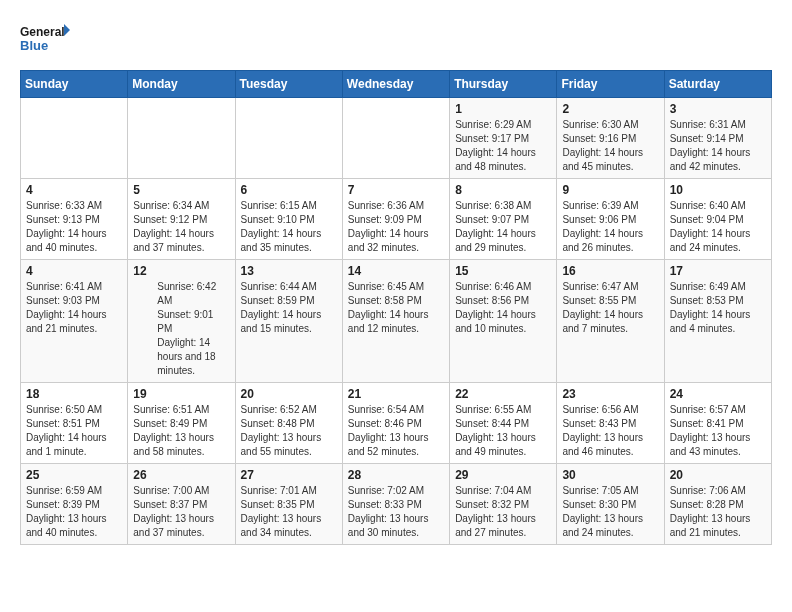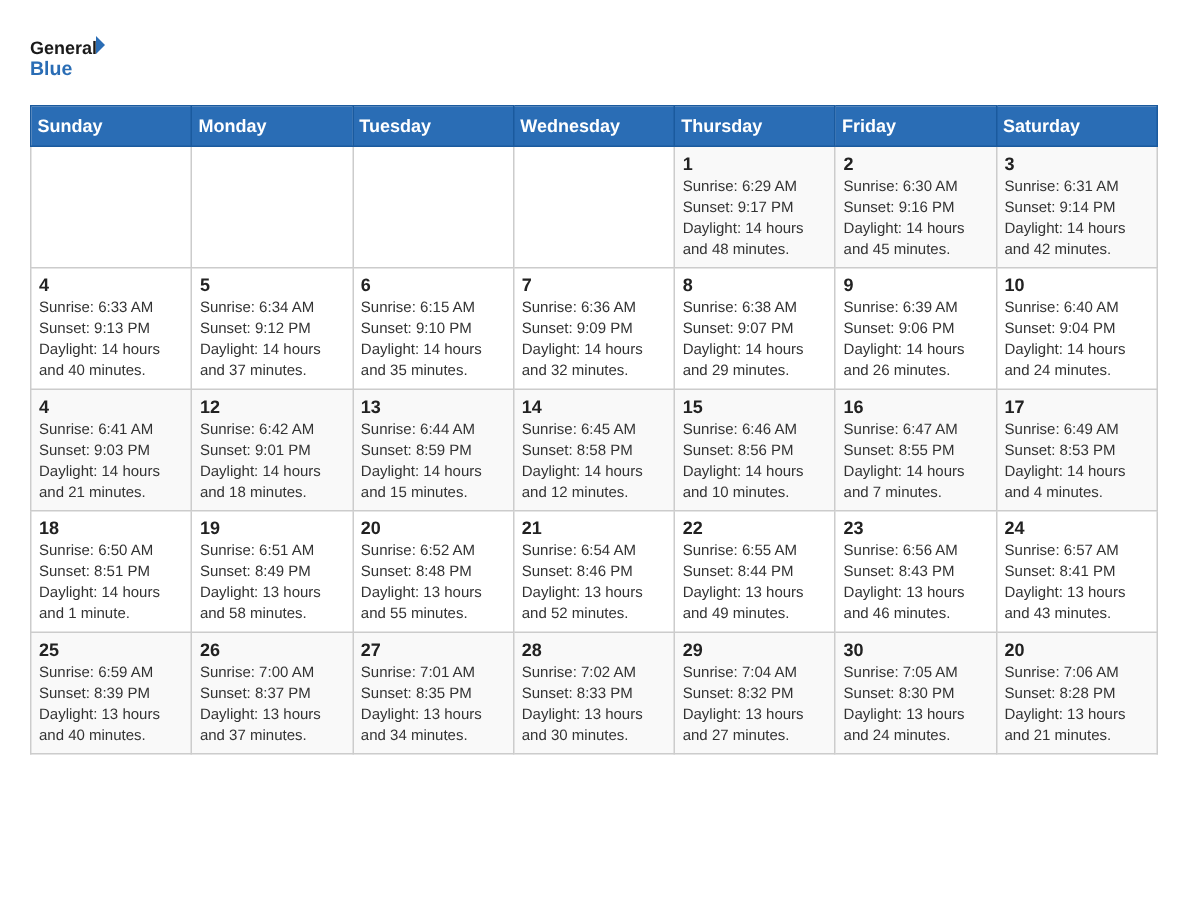--- a/index.html
+++ b/index.html
@@ -172,21 +172,21 @@
       </tr>
       <tr>
         <td>
           <span class="day-num">4</span>
           <div class="day-info" style="white-space: pre-line;">Sunrise: 6:41 AM
 Sunset: 9:03 PM
 Daylight: 14 hours and 21 minutes.</div>
         </td>
         <td>
           <span class="day-num">12</span>
-          <div class="day-info" style="white-space: pre-line;">Sunrise: 6:42 AM
+          <div class="day-info" style="white-space: pre-line; margin-left: 24px;">Sunrise: 6:42 AM
 Sunset: 9:01 PM
 Daylight: 14 hours and 18 minutes.</div>
         </td>
         <td>
           <span class="day-num">13</span>
           <div class="day-info" style="white-space: pre-line;">Sunrise: 6:44 AM
 Sunset: 8:59 PM
 Daylight: 14 hours and 15 minutes.</div>
         </td>
         <td>

